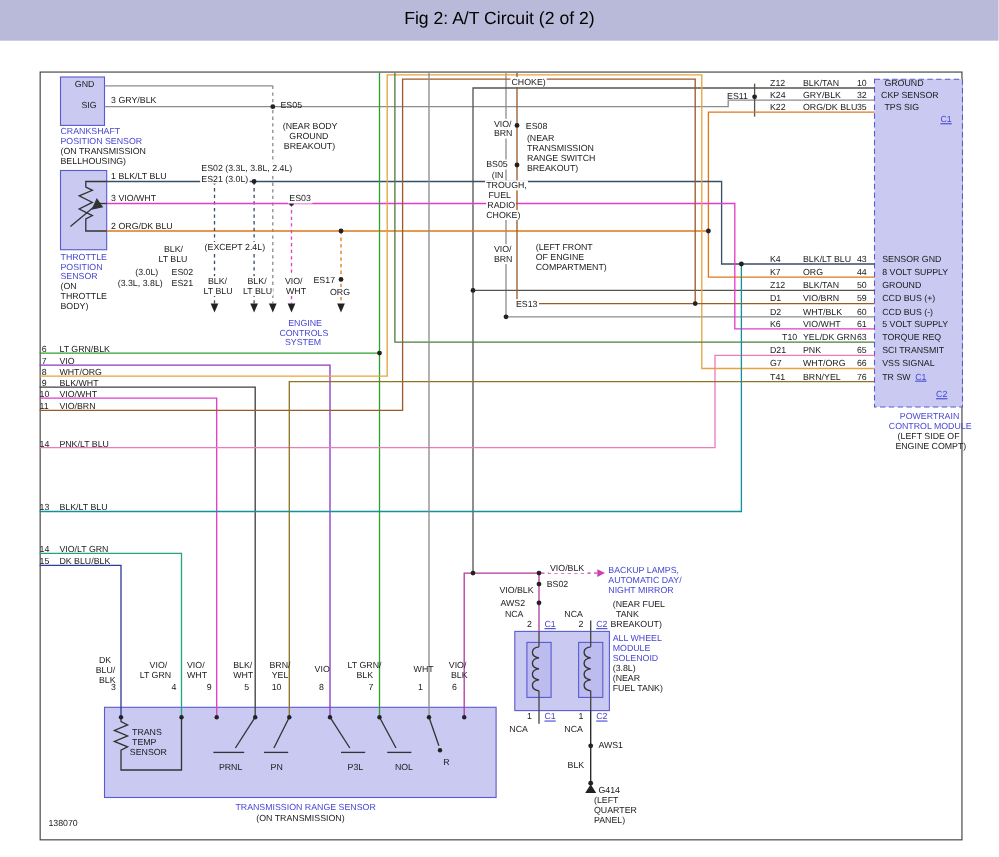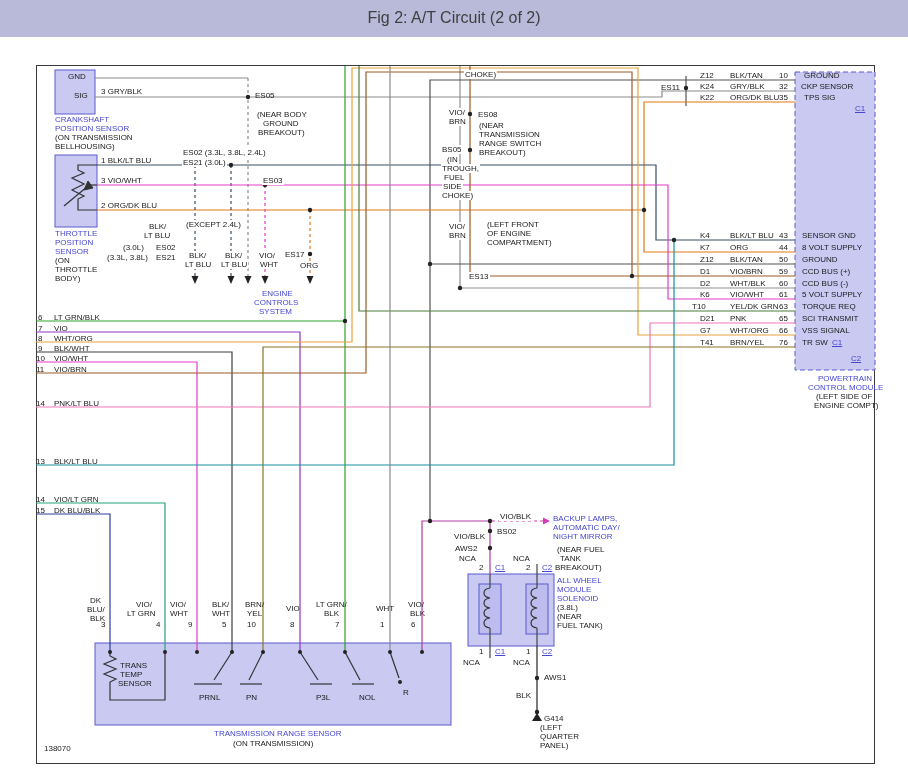--- a/index.html
+++ b/index.html
@@ -1,19 +1,19 @@
 <!DOCTYPE html>
 <html><head>
 <meta charset="utf-8">
 <style>
   html,body{margin:0;padding:0;background:#fff;}
   #screen{position:relative;width:908px;height:779px;overflow:hidden;background:#fff;
           font-family:"Liberation Sans",sans-serif;}
   #titlebar{position:absolute;left:0;top:0;width:908px;height:37px;background:#b9b9d9;}
-  #titlebar span{position:absolute;left:0;right:0;top:9px;text-align:center;font-size:16px;color:#404040;}
+  #titlebar span{position:absolute;left:0;right:0;top:9px;text-align:center;font-size:16px;color:#000000;}
   svg{position:absolute;left:0;top:0;}
   .lb{position:absolute;font-size:8px;line-height:9px;color:#1a1a1a;white-space:nowrap;}
   .bl{color:#4646d2;}
   .lk{color:#4646d2;text-decoration:underline;cursor:pointer;}
   .wbg{background:#fff;padding:0 1px;}
   .comp{fill:#c9c9f2;stroke:#5a5ad0;stroke-width:1;}
   .comp2{fill:#bcbcee;stroke:#5a5ad0;stroke-width:1;}
   .wire{fill:none;stroke-width:1.2;}
   .dash{stroke-dasharray:3 3;}
 </style>
@@ -262,21 +262,21 @@
   <span class="lb wbg" style="left:448px;top:117px">BRN</span>
   <span class="lb wbg" style="left:477px;top:110px">ES08</span>
   <span class="lb" style="left:479px;top:121px">(NEAR</span>
   <span class="lb" style="left:479px;top:130px">TRANSMISSION</span>
   <span class="lb" style="left:479px;top:139px">RANGE SWITCH</span>
   <span class="lb" style="left:479px;top:148px">BREAKOUT)</span>
   <span class="lb wbg" style="left:441px;top:145px">BS05</span>
   <span class="lb wbg" style="left:446px;top:155px">(IN</span>
   <span class="lb wbg" style="left:441px;top:164px">TROUGH,</span>
   <span class="lb wbg" style="left:443px;top:173px">FUEL</span>
-  <span class="lb wbg" style="left:442px;top:182px">SIDE</span>
+  <span class="lb wbg" style="left:442px;top:182px">RADIO</span>
   <span class="lb wbg" style="left:441px;top:191px">CHOKE)</span>
   <span class="lb wbg" style="left:448px;top:222px">VIO/</span>
   <span class="lb wbg" style="left:448px;top:231px">BRN</span>
   <span class="lb" style="left:487px;top:220px">(LEFT FRONT</span>
   <span class="lb" style="left:487px;top:229px">OF ENGINE</span>
   <span class="lb" style="left:487px;top:238px">COMPARTMENT)</span>
   <span class="lb wbg" style="left:468px;top:272px">ES13</span>
 
   <span class="lb" style="left:661px;top:83px">ES11</span>
   <span class="lb" style="left:700px;top:71px">Z12</span>
@@ -310,21 +310,21 @@
   <span class="lb" style="left:779px;top:267px">59</span>
   <span class="lb" style="left:802px;top:267px">CCD BUS (+)</span>
   <span class="lb" style="left:700px;top:279px">D2</span>
   <span class="lb" style="left:730px;top:279px">WHT/BLK</span>
   <span class="lb" style="left:779px;top:279px">60</span>
   <span class="lb" style="left:802px;top:279px">CCD BUS (-)</span>
   <span class="lb" style="left:700px;top:290px">K6</span>
   <span class="lb" style="left:730px;top:290px">VIO/WHT</span>
   <span class="lb" style="left:779px;top:290px">61</span>
   <span class="lb" style="left:802px;top:290px">5 VOLT SUPPLY</span>
-  <span class="lb" style="left:692px;top:302px">T10</span>
+  <span class="lb" style="left:711px;top:302px">T10</span>
   <span class="lb" style="left:730px;top:302px">YEL/DK GRN</span>
   <span class="lb" style="left:779px;top:302px">63</span>
   <span class="lb" style="left:802px;top:302px">TORQUE REQ</span>
   <span class="lb" style="left:700px;top:314px">D21</span>
   <span class="lb" style="left:730px;top:314px">PNK</span>
   <span class="lb" style="left:779px;top:314px">65</span>
   <span class="lb" style="left:802px;top:314px">SCI TRANSMIT</span>
   <span class="lb" style="left:700px;top:326px">G7</span>
   <span class="lb" style="left:730px;top:326px">WHT/ORG</span>
   <span class="lb" style="left:779px;top:326px">66</span>

